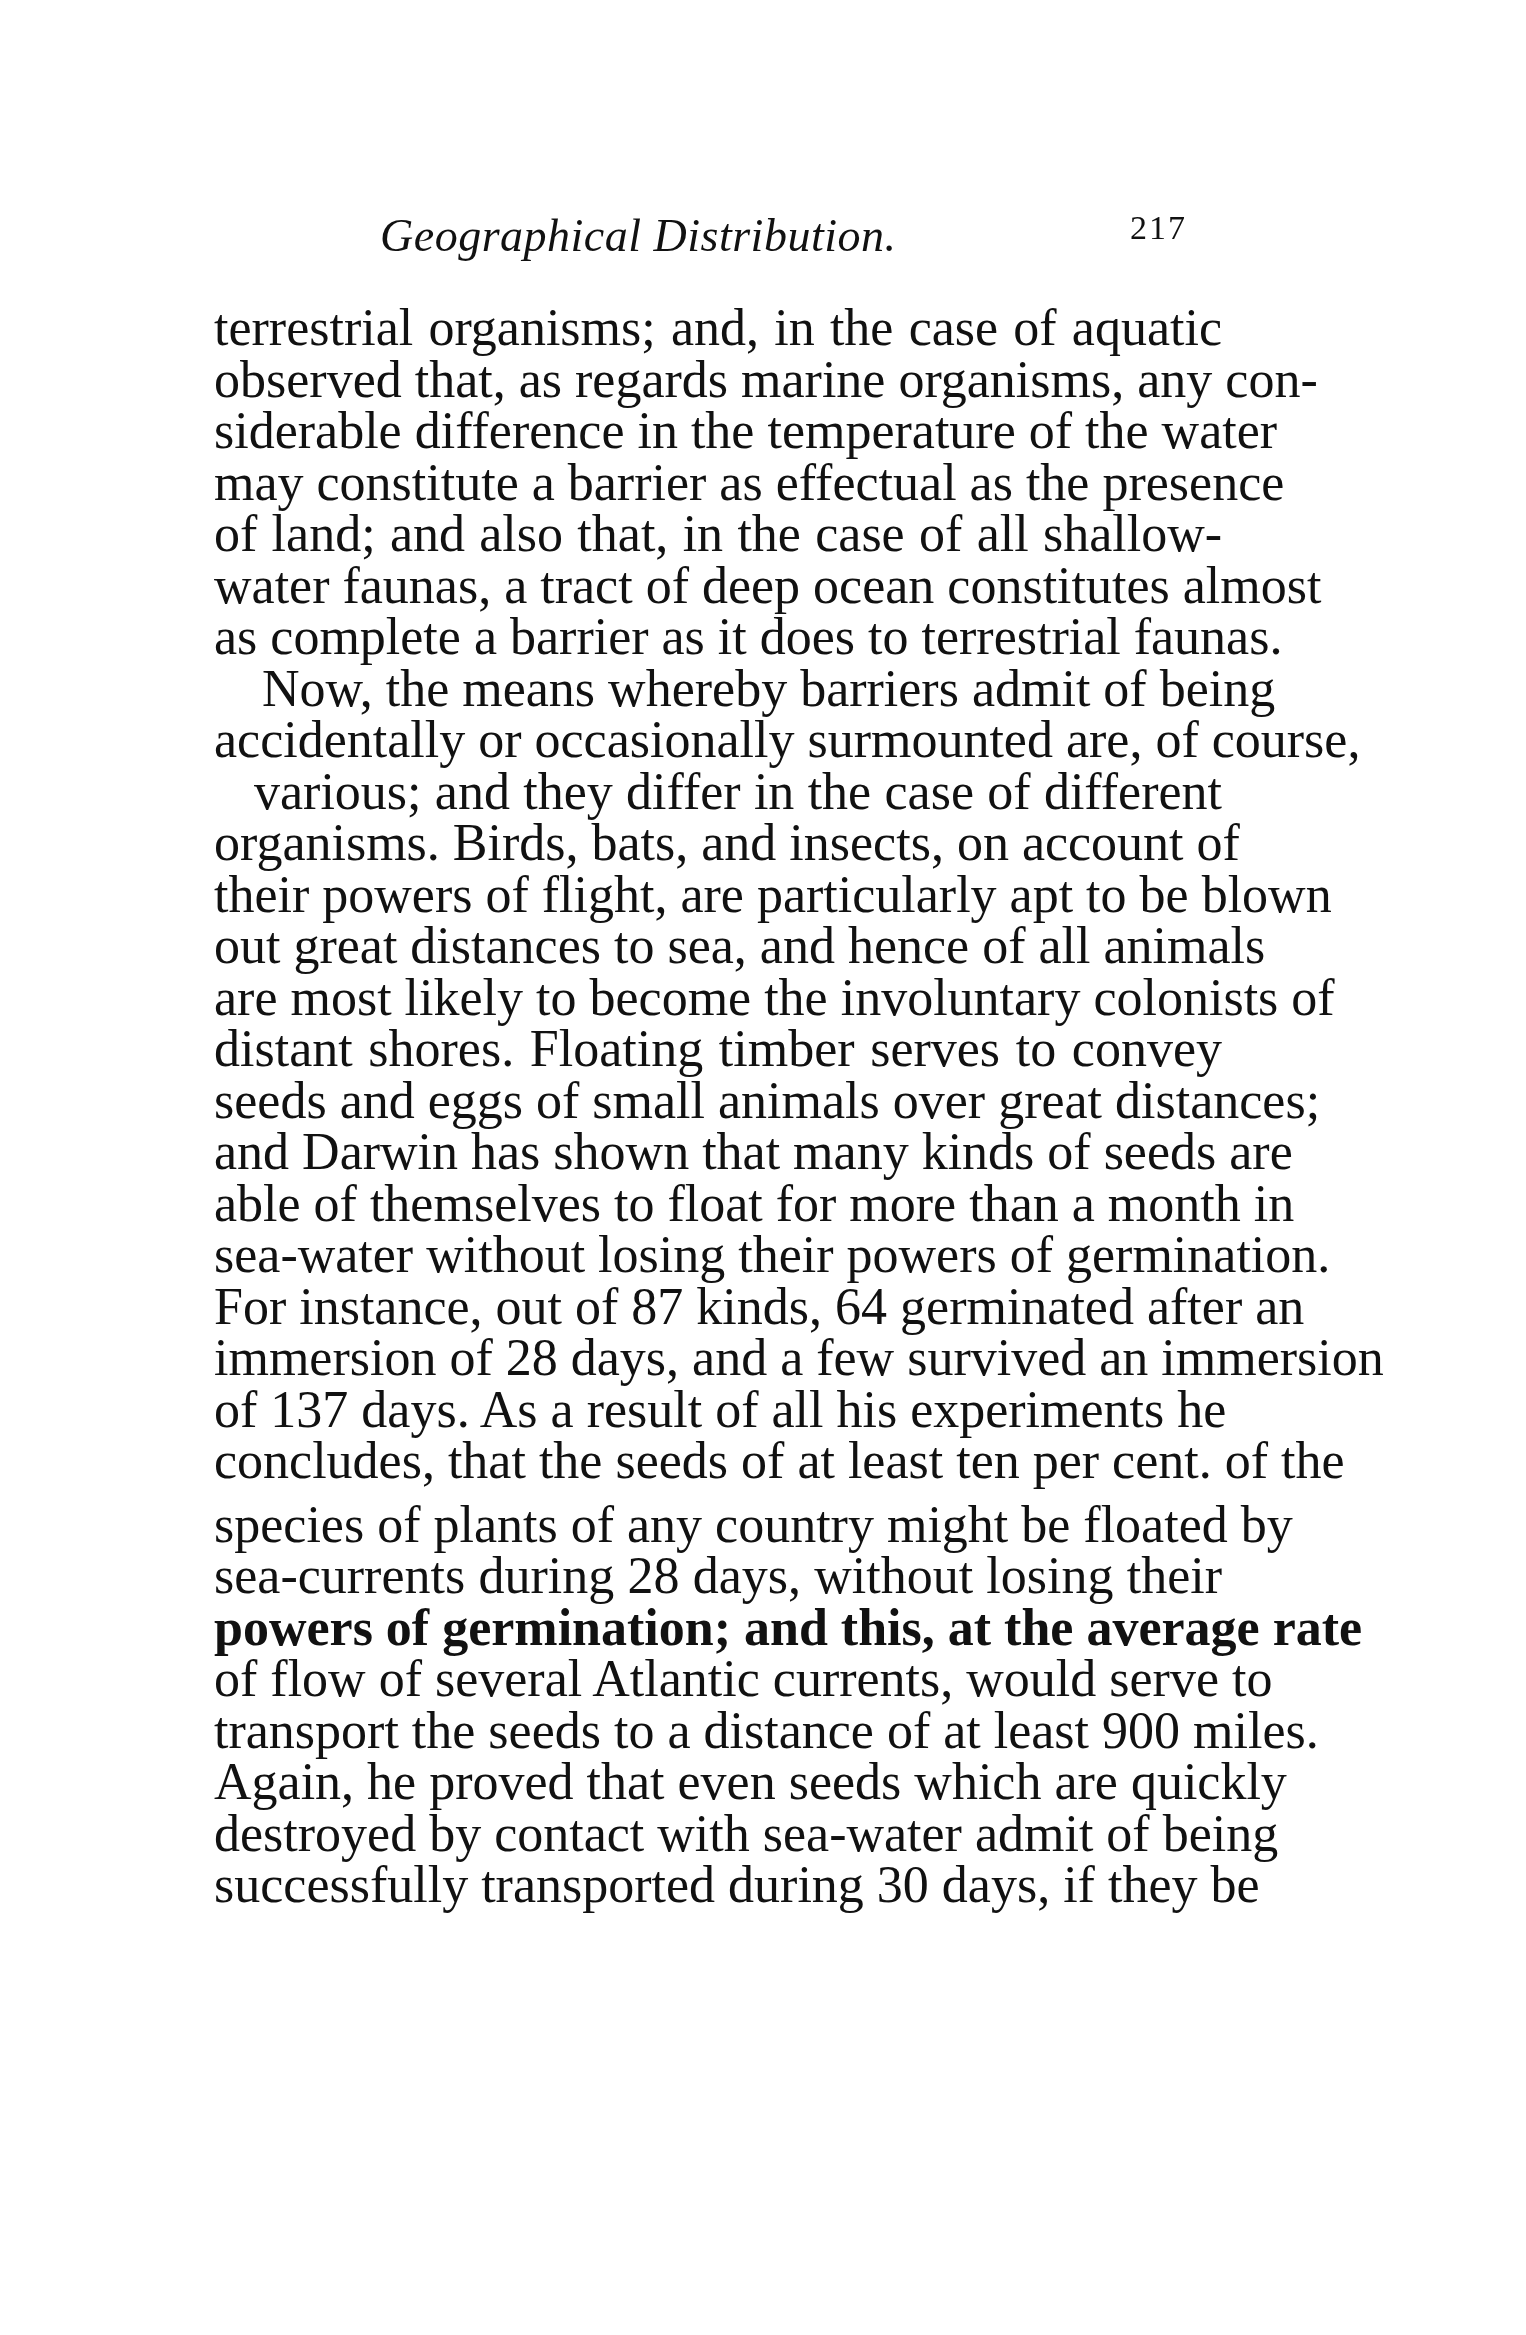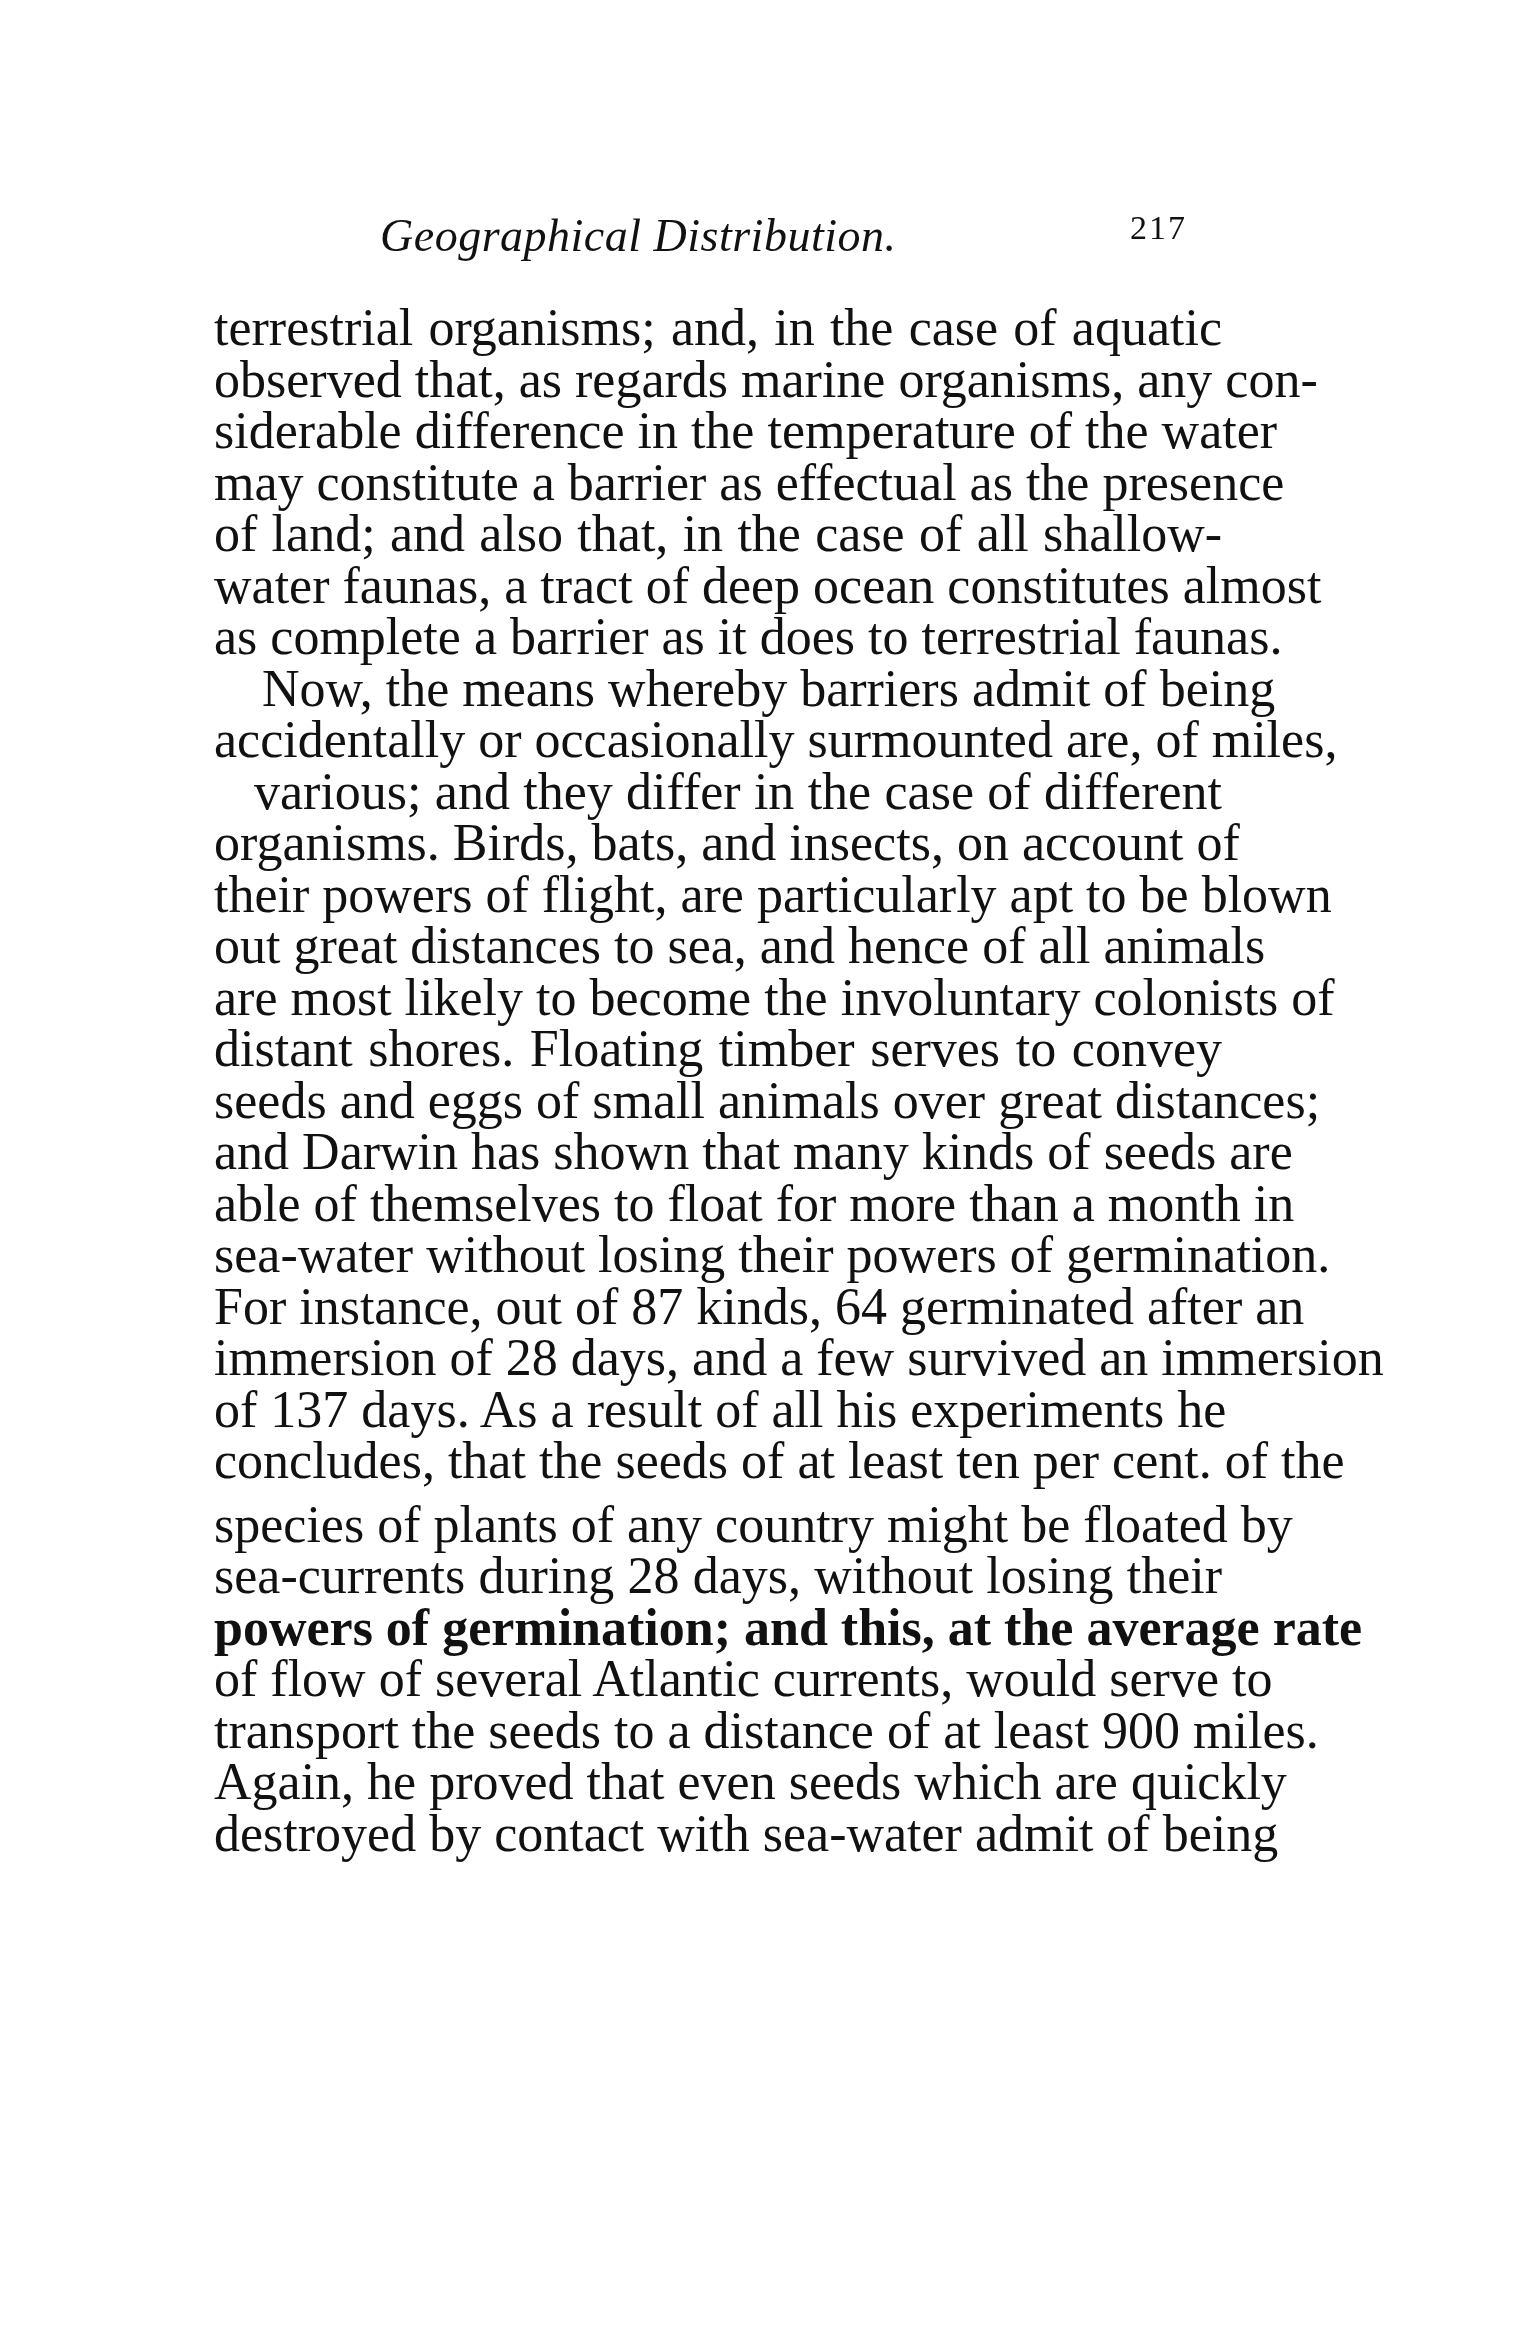--- a/index.html
+++ b/index.html
@@ -80,21 +80,21 @@
 
   <div class="body-text" id="body-text">
       <div class="line" style="height: 51.5px; line-height: 51.5px;">terrestrial organisms; and, in the case of aquatic</div>
       <div class="line" style="height: 51.5px; line-height: 51.5px;">observed that, as regards marine organisms, any con-</div>
       <div class="line" style="height: 51.5px; line-height: 51.5px;">siderable difference in the temperature of the water</div>
       <div class="line" style="height: 51.5px; line-height: 51.5px;">may constitute a barrier as effectual as the presence</div>
       <div class="line" style="height: 51.5px; line-height: 51.5px;">of land; and also that, in the case of all shallow-</div>
       <div class="line" style="height: 51.5px; line-height: 51.5px;">water faunas, a tract of deep ocean constitutes almost</div>
       <div class="line" style="height: 51.5px; line-height: 51.5px;">as complete a barrier as it does to terrestrial faunas.</div>
       <div class="line indent" style="height: 51.5px; line-height: 51.5px;">Now, the means whereby barriers admit of being</div>
-      <div class="line" style="height: 51.5px; line-height: 51.5px;">accidentally or occasionally surmounted are, of miles,</div>
+      <div class="line" style="height: 51.5px; line-height: 51.5px;">accidentally or occasionally surmounted are, of course,</div>
       <div class="line" style="height: 51.5px; line-height: 51.5px; margin-left: 40px;">various; and they differ in the case of different</div>
       <div class="line" style="height: 51.5px; line-height: 51.5px;">organisms.  Birds, bats, and insects, on account of</div>
       <div class="line" style="height: 51.5px; line-height: 51.5px;">their powers of flight, are particularly apt to be blown</div>
       <div class="line" style="height: 51.5px; line-height: 51.5px;">out great distances to sea, and hence of all animals</div>
       <div class="line" style="height: 51.5px; line-height: 51.5px;">are most likely to become the involuntary colonists of</div>
       <div class="line" style="height: 51.5px; line-height: 51.5px;">distant shores.  Floating timber serves to convey</div>
       <div class="line" style="height: 51.5px; line-height: 51.5px;">seeds and eggs of small animals over great distances;</div>
       <div class="line" style="height: 51.5px; line-height: 51.5px;">and Darwin has shown that many kinds of seeds are</div>
       <div class="line" style="height: 51.5px; line-height: 51.5px;">able of themselves to float for more than a month in</div>
       <div class="line" style="height: 51.5px; line-height: 51.5px;">sea-water without losing their powers of germination.</div>
@@ -102,14 +102,15 @@
       <div class="line" style="height: 51.5px; line-height: 51.5px;">immersion of 28 days, and a few survived an immersion</div>
       <div class="line" style="height: 51.5px; line-height: 51.5px;">of 137 days.  As a result of all his experiments he</div>
       <div class="line" style="height: 51.5px; line-height: 51.5px;">concludes, that the seeds of at least ten per cent. of the</div>
       <div class="line" style="height: 51.5px; line-height: 51.5px; margin-top: 12px;">species of plants of any country might be floated by</div>
       <div class="line" style="height: 51.5px; line-height: 51.5px;">sea-currents during 28 days, without losing their</div>
       <div class="line" style="height: 51.5px; line-height: 51.5px; font-weight: bold;">powers of germination; and this, at the average rate</div>
       <div class="line" style="height: 51.5px; line-height: 51.5px;">of flow of several Atlantic currents, would serve to</div>
       <div class="line" style="height: 51.5px; line-height: 51.5px;">transport the seeds to a distance of at least 900 miles.</div>
       <div class="line" style="height: 51.5px; line-height: 51.5px;">Again, he proved that even seeds which are quickly</div>
       <div class="line" style="height: 51.5px; line-height: 51.5px;">destroyed by contact with sea-water admit of being</div>
+      <div class="line" style="height: 51.5px; line-height: 51.5px;">successfully transported during 30 days, if they be</div>
     </div>
 </div>
 
 </body></html>

